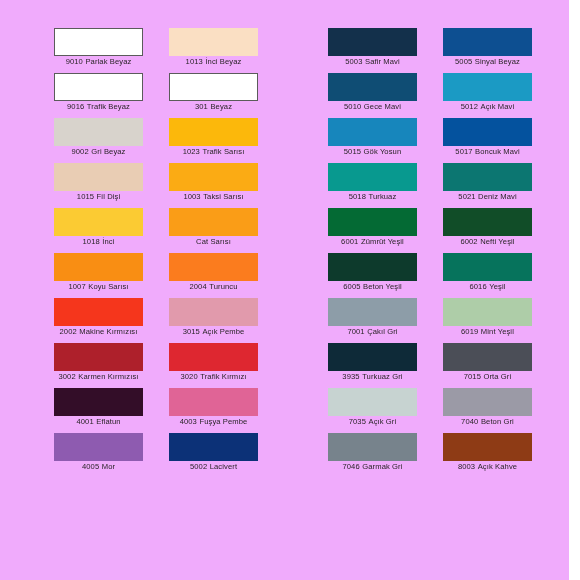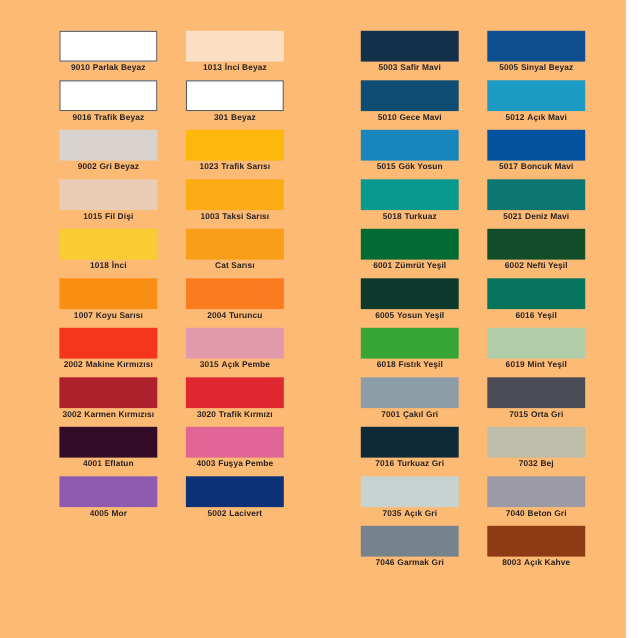--- a/index.html
+++ b/index.html
@@ -10,22 +10,21 @@
   body {
     width: 580px;
     height: 580px;
     font-family: "Liberation Sans", sans-serif;
     overflow: hidden;
   }
   #chart {
     position: relative;
     width: 569px;
     height: 580px;
-    background: #fdba74;
-    font-weight: bold;
+    background: #f0abfc;
   }
   .panel {
     position: absolute;
     top: 28px;
   }
   .panel-left  { left: 54px;  }
   .panel-right { left: 328px; }
 
   .col {
     position: absolute;
@@ -176,33 +175,29 @@
         <div class="cell">
           <div class="swatch" style="background: rgb(8, 153, 143);"></div>
           <div class="caption"><span class="code">5018</span><span class="cname">Turkuaz</span></div>
         </div>
         <div class="cell">
           <div class="swatch" style="background: rgb(4, 106, 52);"></div>
           <div class="caption"><span class="code">6001</span><span class="cname">Zümrüt Yeşil</span></div>
         </div>
         <div class="cell">
           <div class="swatch" style="background: rgb(13, 58, 44);"></div>
-          <div class="caption"><span class="code">6005</span><span class="cname">Yosun Yeşil</span></div>
-        </div>
-        <div class="cell">
-          <div class="swatch" style="background: rgb(56, 165, 55);"></div>
-          <div class="caption"><span class="code">6018</span><span class="cname">Fıstık Yeşil</span></div>
+          <div class="caption"><span class="code">6005</span><span class="cname">Beton Yeşil</span></div>
         </div>
         <div class="cell">
           <div class="swatch" style="background: rgb(141, 157, 168);"></div>
           <div class="caption"><span class="code">7001</span><span class="cname">Çakıl Gri</span></div>
         </div>
         <div class="cell">
           <div class="swatch" style="background: rgb(14, 42, 56);"></div>
-          <div class="caption"><span class="code">7016</span><span class="cname">Turkuaz Gri</span></div>
+          <div class="caption"><span class="code">3935</span><span class="cname">Turkuaz Gri</span></div>
         </div>
         <div class="cell">
           <div class="swatch" style="background: rgb(199, 211, 209);"></div>
           <div class="caption"><span class="code">7035</span><span class="cname">Açık Gri</span></div>
         </div>
         <div class="cell">
           <div class="swatch" style="background: rgb(119, 131, 140);"></div>
           <div class="caption"><span class="code">7046</span><span class="cname">Garmak Gri</span></div>
         </div>
       </div>
@@ -233,24 +228,20 @@
         </div>
         <div class="cell">
           <div class="swatch" style="background: rgb(174, 205, 168);"></div>
           <div class="caption"><span class="code">6019</span><span class="cname">Mint Yeşil</span></div>
         </div>
         <div class="cell">
           <div class="swatch" style="background: rgb(75, 78, 87);"></div>
           <div class="caption"><span class="code">7015</span><span class="cname">Orta Gri</span></div>
         </div>
         <div class="cell">
-          <div class="swatch" style="background: rgb(189, 189, 169);"></div>
-          <div class="caption"><span class="code">7032</span><span class="cname">Bej</span></div>
-        </div>
-        <div class="cell">
           <div class="swatch" style="background: rgb(155, 154, 166);"></div>
           <div class="caption"><span class="code">7040</span><span class="cname">Beton Gri</span></div>
         </div>
         <div class="cell">
           <div class="swatch" style="background: rgb(142, 59, 21);"></div>
           <div class="caption"><span class="code">8003</span><span class="cname">Açık Kahve</span></div>
         </div>
       </div>
   </div>
 </div>

